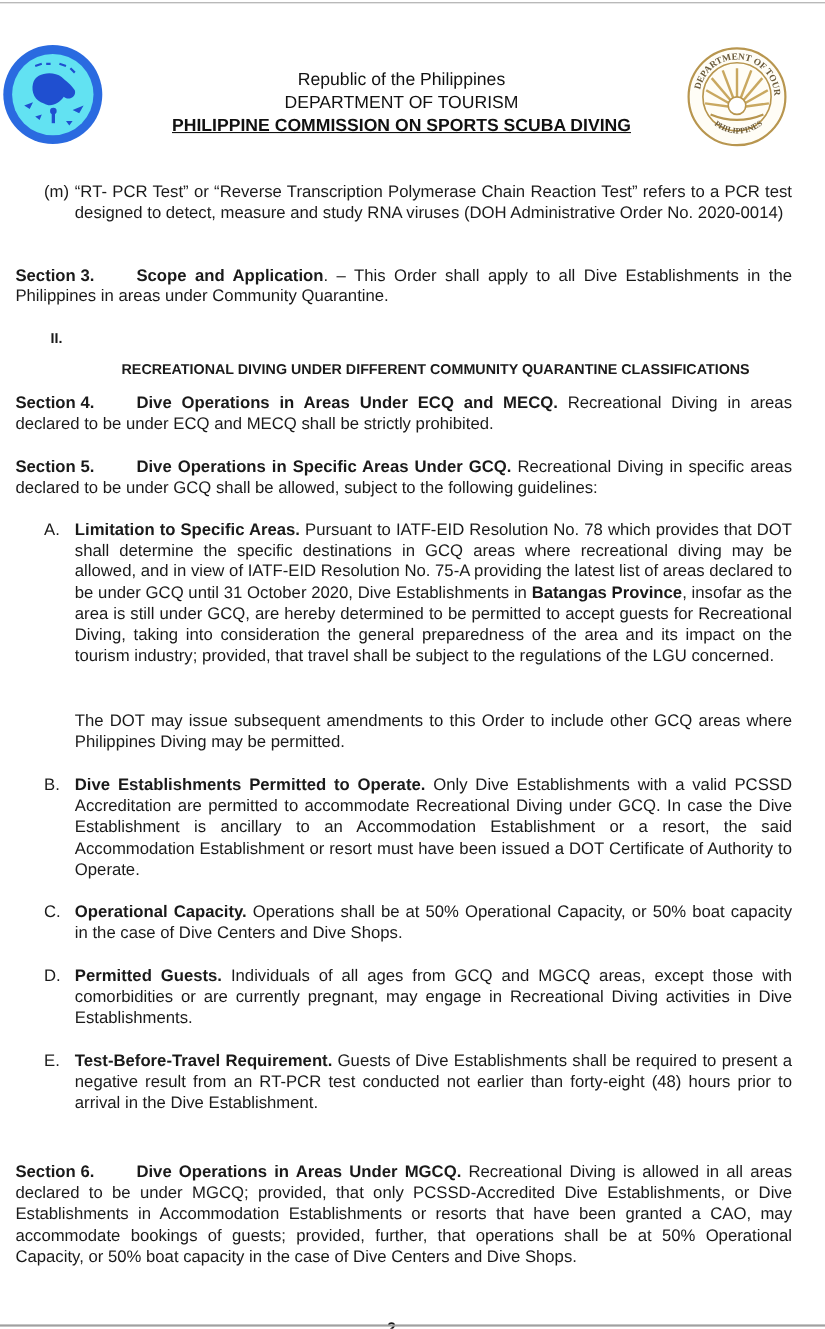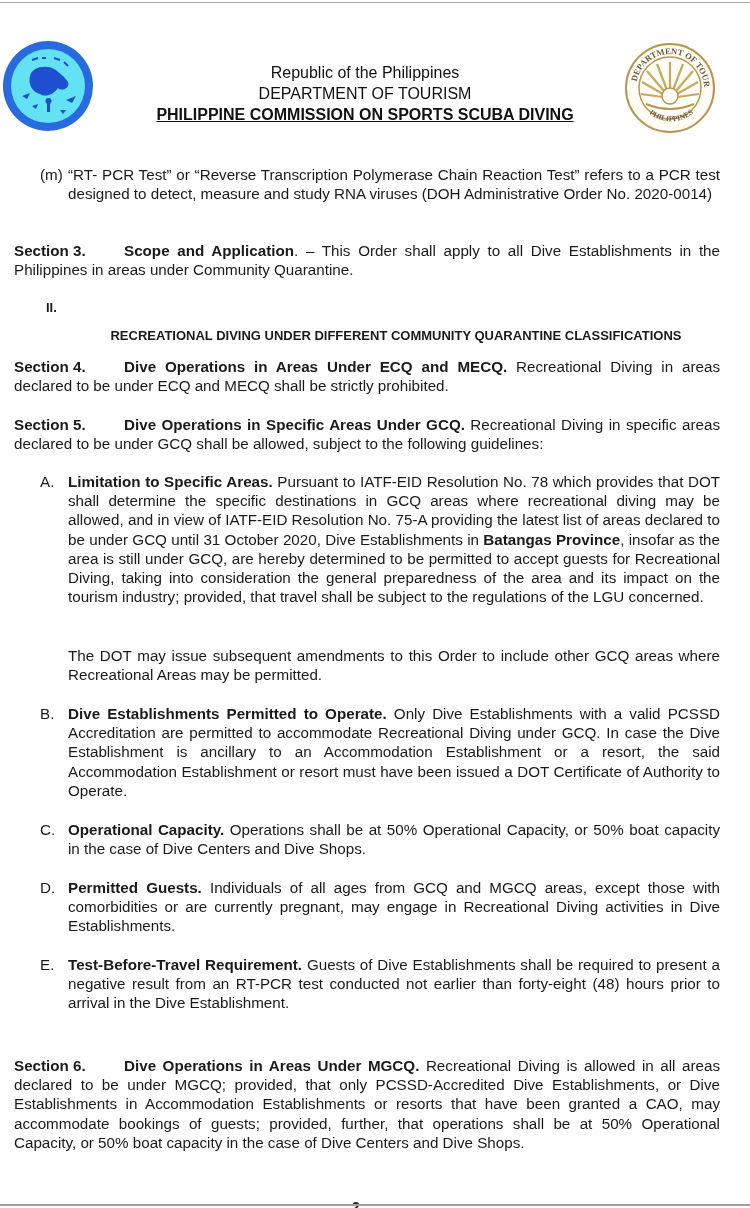--- a/index.html
+++ b/index.html
@@ -105,21 +105,21 @@
 
 <div class="block" style="top:415px;">
   <span class="sec-num">Section 5.</span><span class="b">Dive Operations in Specific Areas Under GCQ.</span><span> Recreational Diving in specific areas declared to be under GCQ shall be allowed, subject to the following guidelines:</span>
 </div>
 
 <div class="hang" style="top:472px;">
   <span class="marker">A.</span>
   <span class="body"><span class="b">Limitation to Specific Areas.</span><span> Pursuant to IATF-EID Resolution No. 78 which provides that DOT shall determine the specific destinations in GCQ areas where recreational diving may be allowed, and in view of IATF-EID Resolution No. 75-A providing the latest list of areas declared to be under GCQ until 31 October 2020, Dive Establishments in </span><span class="b">Batangas Province</span><span>, insofar as the area is still under GCQ, are hereby determined to be permitted to accept guests for Recreational Diving, taking into consideration the general preparedness of the area and its impact on the tourism industry; provided, that travel shall be subject to the regulations of the LGU concerned.</span></span>
 </div>
 <div class="hang" style="top:646px;">
-  <span class="body">The DOT may issue subsequent amendments to this Order to include other GCQ areas where Recreational Areas may be permitted.</span>
+  <span class="body">The DOT may issue subsequent amendments to this Order to include other GCQ areas where Philippines Diving may be permitted.</span>
 </div>
 
 <div class="hang" style="top:704px;">
   <span class="marker">B.</span>
   <span class="body"><span class="b">Dive Establishments Permitted to Operate.</span><span> Only Dive Establishments with a valid PCSSD Accreditation are permitted to accommodate Recreational Diving under GCQ. In case the Dive Establishment is ancillary to an Accommodation Establishment or a resort, the said Accommodation Establishment or resort must have been issued a DOT Certificate of Authority to Operate.</span></span>
 </div>
 
 <div class="hang" style="top:820px;">
   <span class="marker">C.</span>
   <span class="body"><span class="b">Operational Capacity.</span><span> Operations shall be at 50% Operational Capacity, or 50% boat capacity in the case of Dive Centers and Dive Shops.</span></span>

